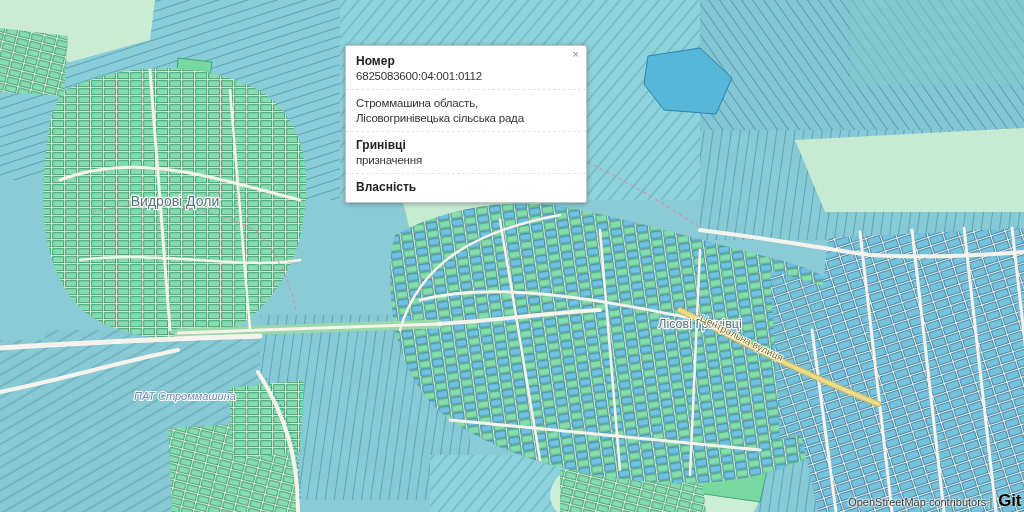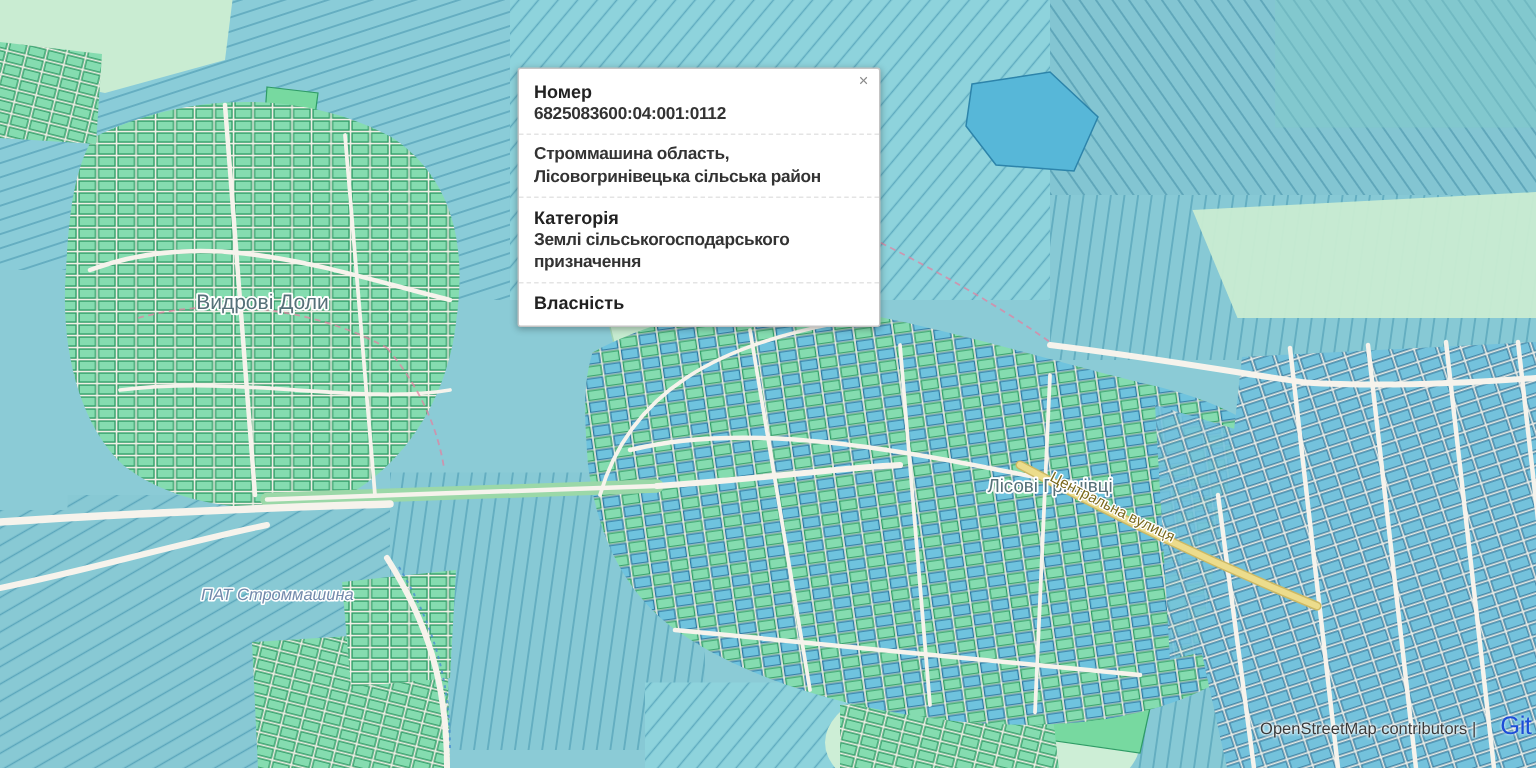--- a/index.html
+++ b/index.html
@@ -13,30 +13,30 @@
   .maplbl.ent{font-size:11px;font-style:italic;fill:#7189ab;stroke-width:2px;}
   .maplbl.street{font-size:10px;fill:#7b6a1c;stroke-width:1.8px;}
 
   
   .popup{position:absolute;left:345px;top:45px;width:240px;background:#ffffff;
          border:1px solid #c4c4c4;border-radius:2px;box-shadow:0 1px 5px rgba(0,0,0,.3);
          font-size:12px;line-height:15px;color:#333;padding:2px 0 2px 0;}
   .prow{display:flex;padding:6px 10px 5px 10px;border-bottom:1px dashed #e4e4e4;flex-direction:column;}
   .prow:last-child{border-bottom:none;}
   .plabel{width:62px;flex-shrink:0;font-weight:bold;color:#222;}
-  .pvalue{flex:1;font-size:11.5px;letter-spacing:-0.2px;color:#333;font-weight:bold;}
+  .pvalue{flex:1;font-size:11.5px;letter-spacing:-0.2px;color:#333;}
   .pvalue .vline{display:block;white-space:nowrap;}
   .pclose{position:absolute;top:3px;right:7px;font-size:11px;line-height:11px;
           color:#8a8a8a;cursor:pointer;}
 
   
-  .attribution{position:absolute;right:3px;bottom:18px;display:flex;align-items:baseline;gap:16px;}
+  .attribution{position:absolute;right:3px;bottom:1px;display:flex;align-items:baseline;gap:6px;}
   .attribution .osm{font-size:11px;color:#3a3a3a;
       text-shadow:0 0 2px #fff,0 0 2px #fff,0 0 3px #fff;}
-  .attribution .brand{font-size:17px;font-weight:400;color:#1d4ed8;letter-spacing:-0.3px;
+  .attribution .brand{font-size:17px;font-weight:700;color:#000000;letter-spacing:-0.3px;
       text-shadow:0 0 2px #fff;}
 </style>
 </head>
 <body>
 
 <div class="stage">
 
   <svg width="1024" height="512" viewBox="0 0 1024 512">
     <defs>
       <pattern id="pGreen" width="13" height="8" patternUnits="userSpaceOnUse">
@@ -175,28 +175,27 @@
     <span class="pclose">×</span>
 
     <div class="prow">
       <div class="plabel">Номер</div>
       <div class="pvalue">6825083600:04:001:0112</div>
     </div>
 
     <div class="prow">
       <div class="pvalue">
         <span class="vline">Строммашина область,</span>
-        <span class="vline">Лісовогринівецька сільська район</span>
+        <span class="vline">Лісовогринівецька сільська рада</span>
       </div>
     </div>
 
     <div class="prow">
-      <div class="plabel">Категорія</div>
+      <div class="plabel">Гринівці</div>
       <div class="pvalue">
-        <span class="vline">Землі сільськогосподарського</span>
         <span class="vline">призначення</span>
       </div>
     </div>
 
     <div class="prow">
       <div class="plabel">Власність</div>
     </div>
   </div>
 
   <div class="attribution">

